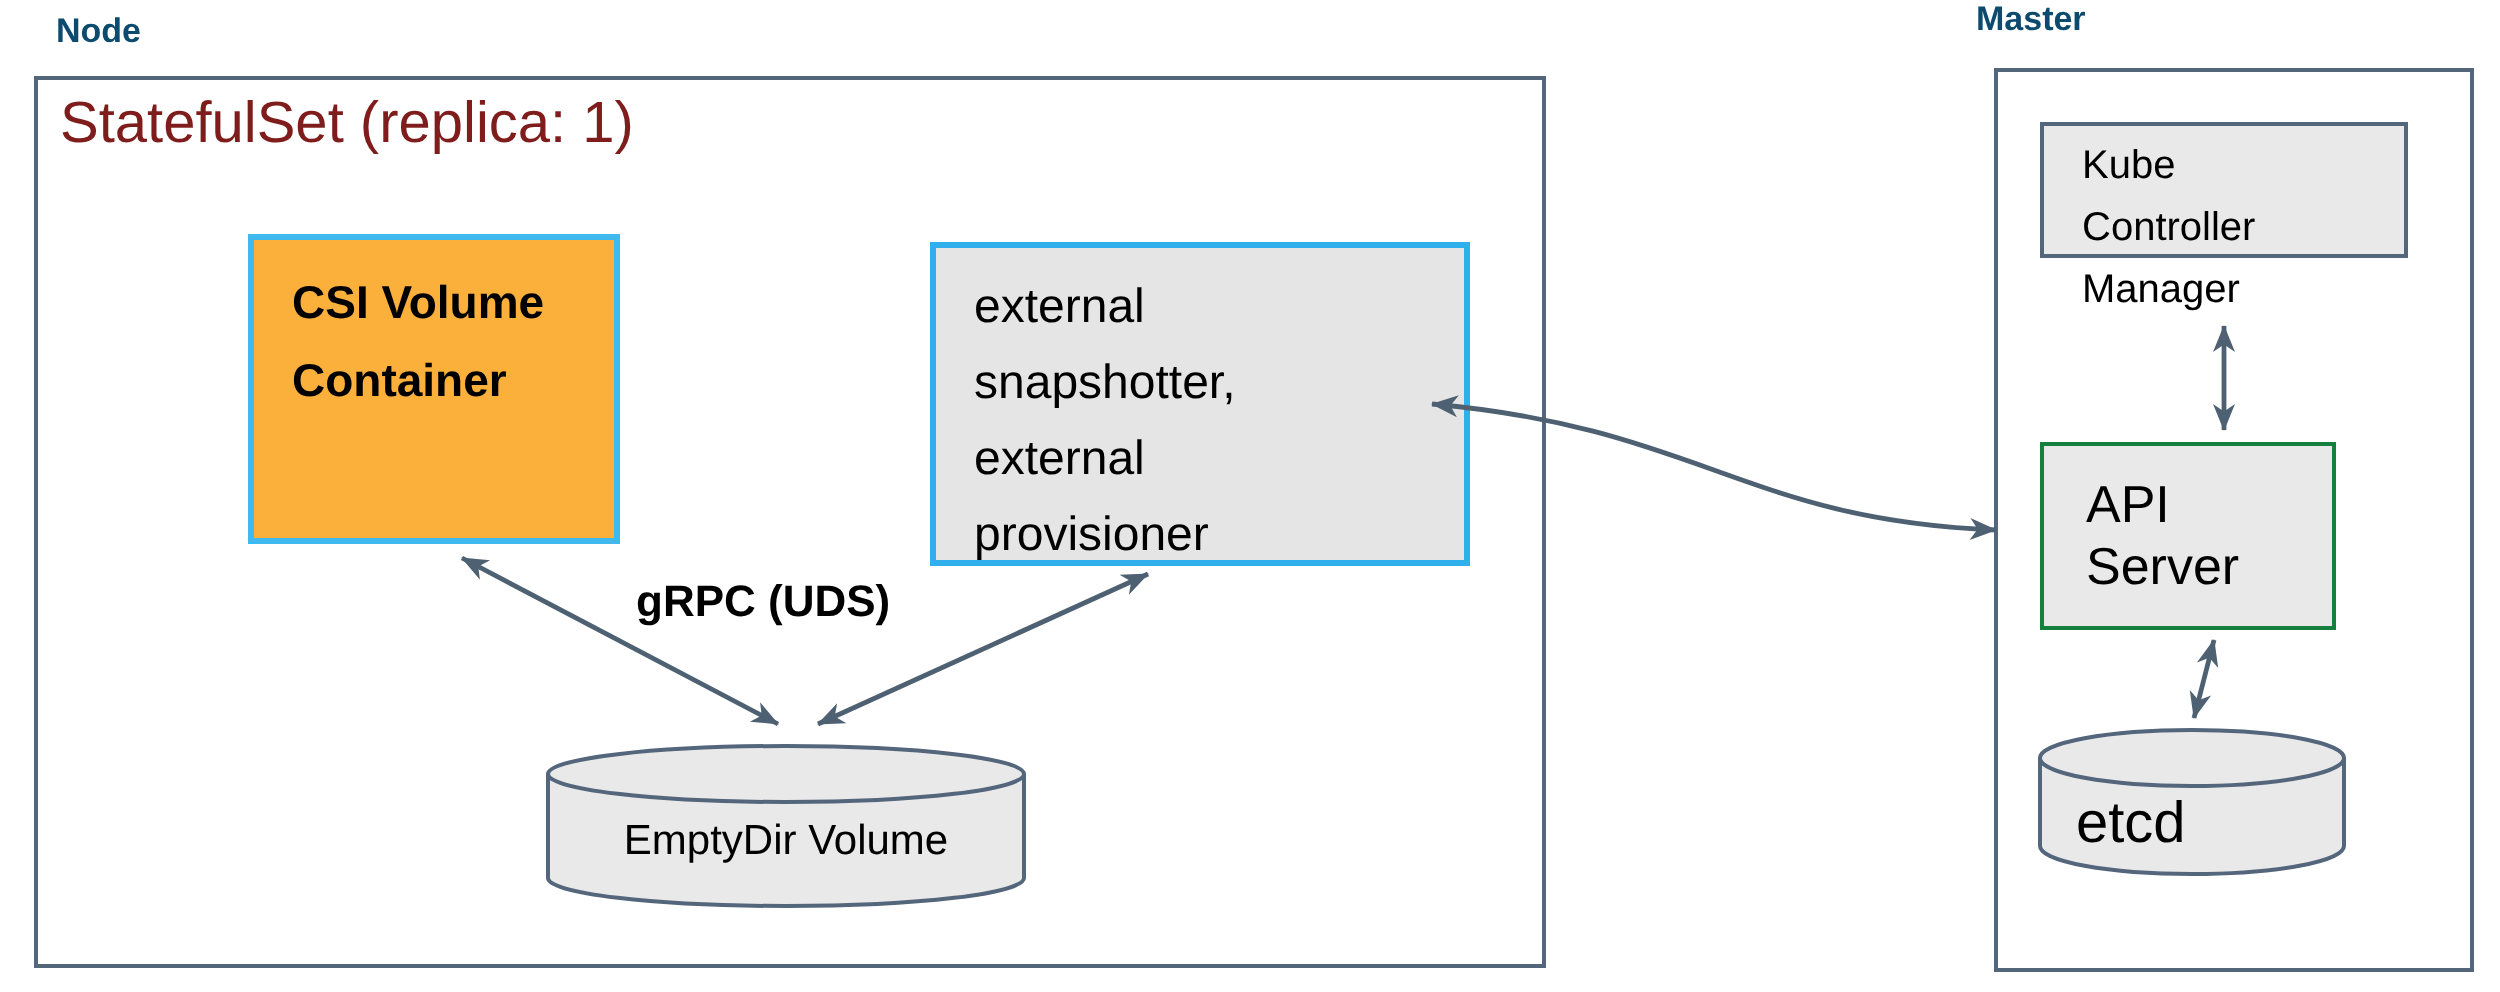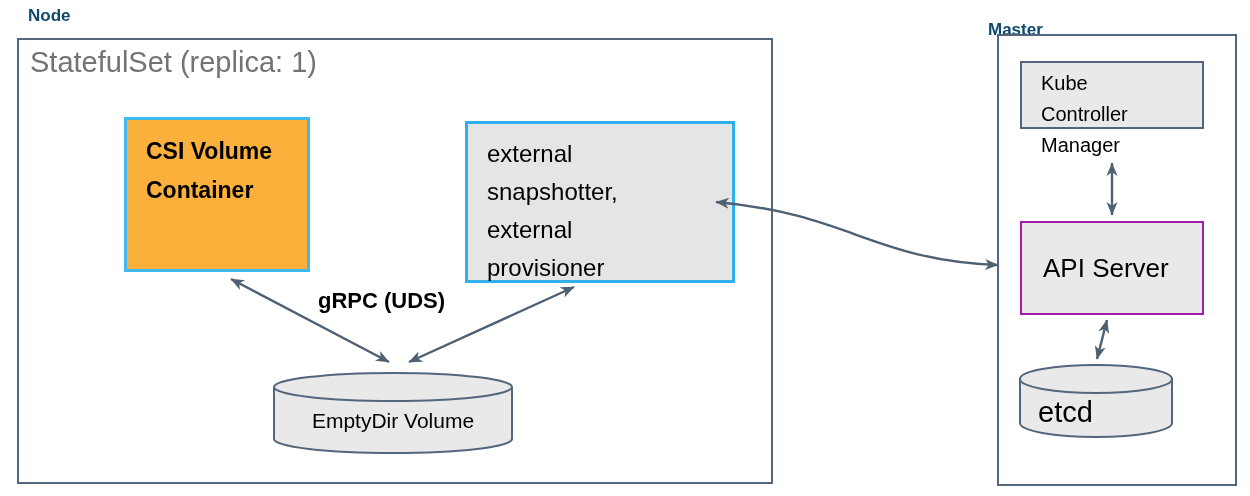--- a/index.html
+++ b/index.html
@@ -15,21 +15,21 @@
   .section-label{
     font-size:17px;font-weight:700;color:#0c4a6e;
   }
   .big-box{
     position:absolute;
     border:2px solid #54667B;
     background:transparent;
     box-sizing:border-box;
   }
   .ss-title{
-    font-size:29px;font-weight:400;color:#737373;white-space:nowrap;
+    font-size:29px;font-weight:400;color:#7f1d1d;white-space:nowrap;
   }
   .inner-box{
     position:absolute;
     box-sizing:border-box;
   }
   .csi-box{
     left:124px;top:117px;width:186px;height:155px;
     background:#FBB03C;border:3px solid #3FB9EE;
     padding:12px 0 0 19px;
     font-size:23px;font-weight:700;line-height:39px;
@@ -40,22 +40,22 @@
     padding:11px 0 0 19px;
     font-size:24px;font-weight:400;line-height:38px;
   }
   .kcm-box{
     left:1020px;top:61px;width:184px;height:68px;
     background:#E9E9E9;border:2px solid #54667B;
     padding:5px 0 0 19px;
     font-size:20px;font-weight:400;line-height:31px;
   }
   .api-box{
-    left:1020px;top:221px;width:184px;height:94px;
-    background:#E9E9E9;border:2px solid #a21caf;
+    left:1020px;top:221px;width:148px;height:94px;
+    background:#E9E9E9;border:2px solid #15803d;
     display:flex;align-items:center;
     padding-left:21px;
     font-size:26px;font-weight:400;
   }
   .line{display:block;}
   .grpc-label{
     left:318px;top:288px;
     font-size:22px;font-weight:700;white-space:nowrap;
   }
   .emptydir-label{
@@ -84,21 +84,21 @@
     <span class="line">Container</span>
   </div>
 
   <div class="inner-box ext-box">
     <span class="line">external</span>
     <span class="line">snapshotter,</span>
     <span class="line">external</span>
     <span class="line">provisioner</span>
   </div>
 
-  <div class="abs section-label" style="left:988px;top:20px;">Master</div>
+  <div class="abs section-label" style="left:988px;top:0;">Master</div>
 
   <div class="big-box" style="left:997px;top:34px;width:240px;height:452px;"></div>
 
   <div class="inner-box kcm-box">
     <span class="line">Kube</span>
     <span class="line">Controller</span>
     <span class="line">Manager</span>
   </div>
 
   <div class="inner-box api-box">

